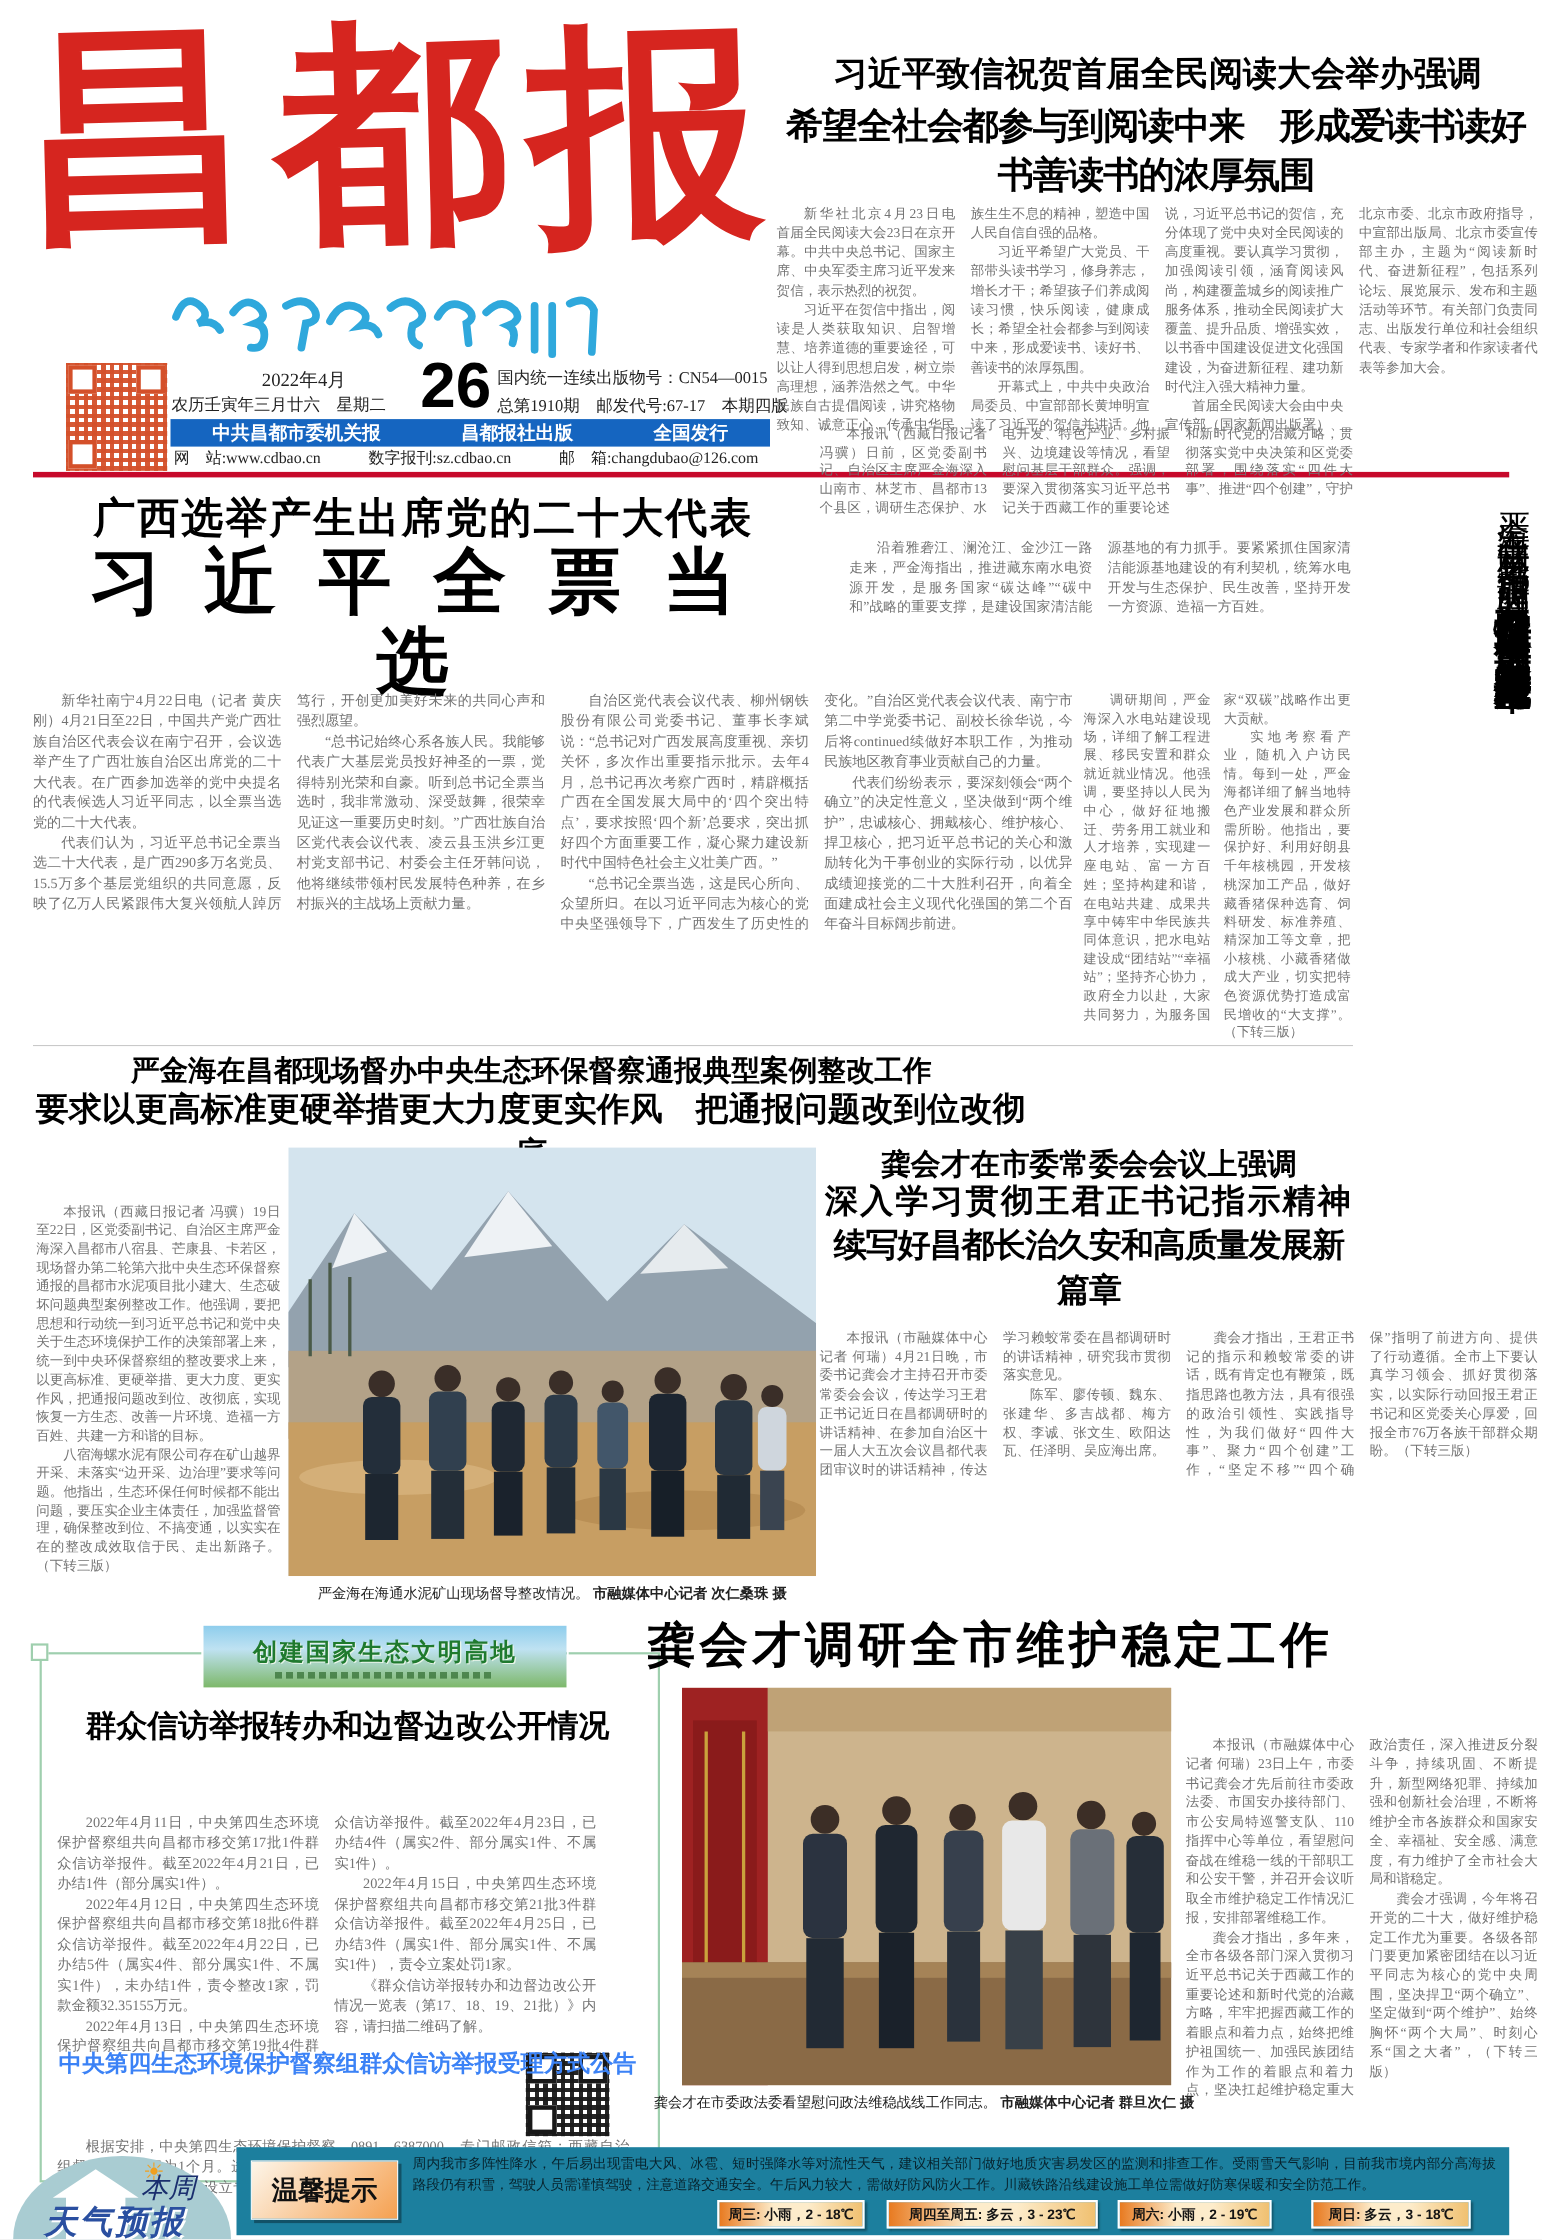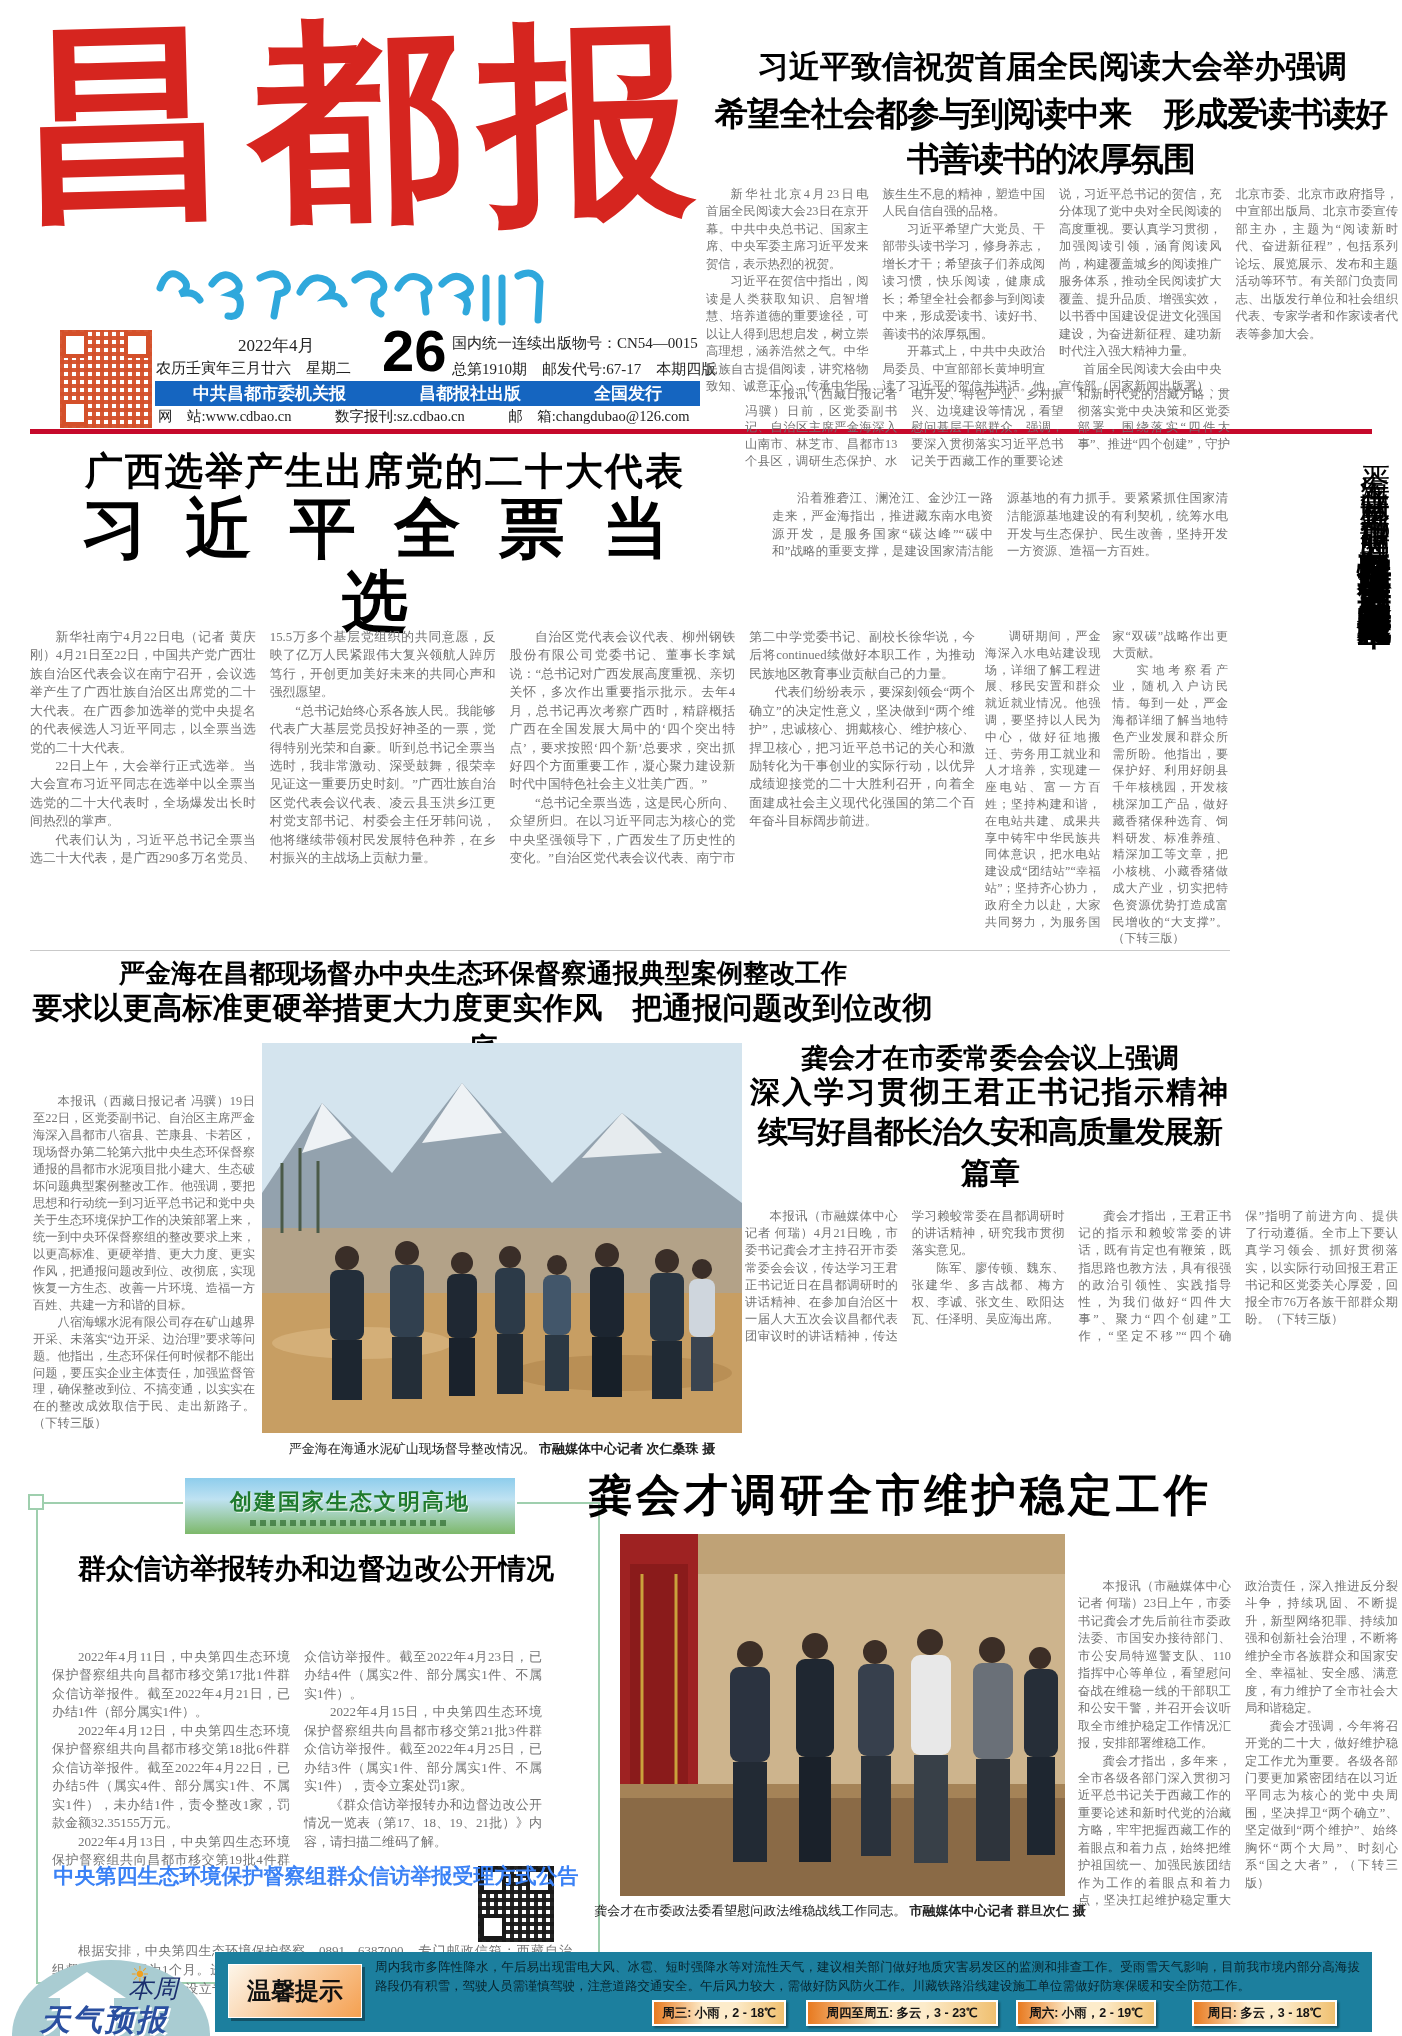--- a/index.html
+++ b/index.html
@@ -134,21 +134,20 @@
 
   <div class="abs body-text cols3" style="left:745px;top:338px;width:485px;height:88px;font-size:12.3px;line-height:1.36;">
       <p>本报讯（西藏日报记者 冯骥）日前，区党委副书记、自治区主席严金海深入山南市、林芝市、昌都市13个县区，调研生态保护、水电开发、特色产业、乡村振兴、边境建设等情况，看望慰问基层干部群众。强调，要深入贯彻落实习近平总书记关于西藏工作的重要论述和新时代党的治藏方略，贯彻落实党中央决策和区党委部署，围绕落实“四件大事”、推进“四个创建”，守护好雪域高原的良好生态，建设好国家清洁能源基地。</p>
     </div>
   <div class="abs body-text cols2" style="left:772px;top:442px;width:456px;height:134px;">
       <p>沿着雅砻江、澜沧江、金沙江一路走来，严金海指出，推进藏东南水电资源开发，是服务国家“碳达峰”“碳中和”战略的重要支撑，是建设国家清洁能源基地的有力抓手。要紧紧抓住国家清洁能源基地建设的有利契机，统筹水电开发与生态保护、民生改善，坚持开发一方资源、造福一方百姓。</p>
     </div>
 
   <div class="abs body-text cols4" style="left:30px;top:580px;width:945px;height:368px;font-size:12.8px;line-height:1.44;">
       <p>新华社南宁4月22日电（记者 黄庆刚）4月21日至22日，中国共产党广西壮族自治区代表会议在南宁召开，会议选举产生了广西壮族自治区出席党的二十大代表。在广西参加选举的党中央提名的代表候选人习近平同志，以全票当选党的二十大代表。</p>
-      <p>22日上午，大会举行正式选举。当大会宣布习近平同志在选举中以全票当选党的二十大代表时，全场爆发出长时间热烈的掌声。</p>
       <p>代表们认为，习近平总书记全票当选二十大代表，是广西290多万名党员、15.5万多个基层党组织的共同意愿，反映了亿万人民紧跟伟大复兴领航人踔厉笃行，开创更加美好未来的共同心声和强烈愿望。</p>
       <p>“总书记始终心系各族人民。我能够代表广大基层党员投好神圣的一票，觉得特别光荣和自豪。听到总书记全票当选时，我非常激动、深受鼓舞，很荣幸见证这一重要历史时刻。”广西壮族自治区党代表会议代表、凌云县玉洪乡江更村党支部书记、村委会主任牙韩问说，他将继续带领村民发展特色种养，在乡村振兴的主战场上贡献力量。</p>
       <p>自治区党代表会议代表、柳州钢铁股份有限公司党委书记、董事长李斌说：“总书记对广西发展高度重视、亲切关怀，多次作出重要指示批示。去年4月，总书记再次考察广西时，精辟概括广西在全国发展大局中的‘四个突出特点’，要求按照‘四个新’总要求，突出抓好四个方面重要工作，凝心聚力建设新时代中国特色社会主义壮美广西。”</p>
       <p>“总书记全票当选，这是民心所向、众望所归。在以习近平同志为核心的党中央坚强领导下，广西发生了历史性的变化。”自治区党代表会议代表、南宁市第二中学党委书记、副校长徐华说，今后将continued续做好本职工作，为推动民族地区教育事业贡献自己的力量。</p>
       <p>代表们纷纷表示，要深刻领会“两个确立”的决定性意义，坚决做到“两个维护”，忠诚核心、拥戴核心、维护核心、捍卫核心，把习近平总书记的关心和激励转化为干事创业的实际行动，以优异成绩迎接党的二十大胜利召开，向着全面建成社会主义现代化强国的第二个百年奋斗目标阔步前进。</p>
     </div>
 
   <div class="abs body-text cols2" style="left:985px;top:580px;width:243px;height:450px;font-size:12px;column-gap:12px;line-height:1.4;">
       <p>调研期间，严金海深入水电站建设现场，详细了解工程进展、移民安置和群众就近就业情况。他强调，要坚持以人民为中心，做好征地搬迁、劳务用工就业和人才培养，实现建一座电站、富一方百姓；坚持构建和谐，在电站共建、成果共享中铸牢中华民族共同体意识，把水电站建设成“团结站”“幸福站”；坚持齐心协力，政府全力以赴，大家共同努力，为服务国家“双碳”战略作出更大贡献。</p>
       <p>实地考察看产业，随机入户访民情。每到一处，严金海都详细了解当地特色产业发展和群众所需所盼。他指出，要保护好、利用好朗县千年核桃园，开发核桃深加工产品，做好藏香猪保种选育、饲料研发、标准养殖、精深加工等文章，把小核桃、小藏香猪做成大产业，切实把特色资源优势打造成富民增收的“大支撑”。（下转三版）</p>

